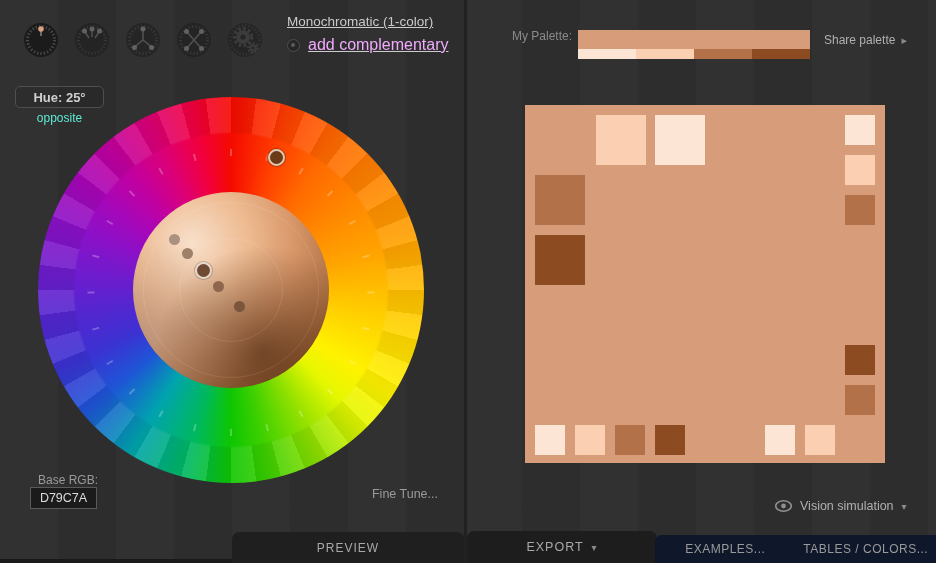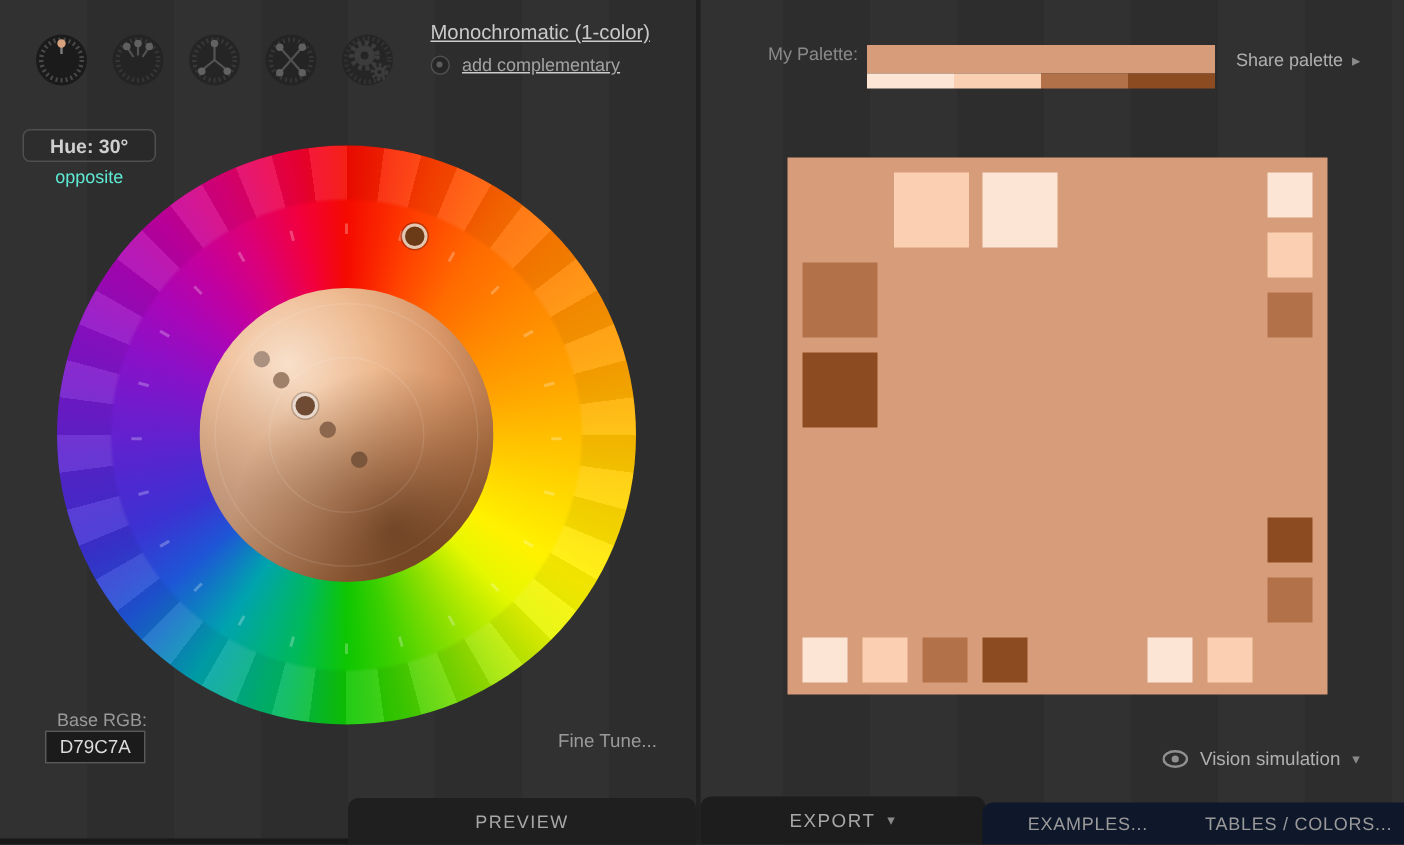--- a/index.html
+++ b/index.html
@@ -18,21 +18,21 @@
   
   #scheme-row { position:absolute; left:23px; top:22px; display:flex; gap:15px; }
   .scheme-icon { width:36px; height:36px; cursor:pointer; }
   .scheme-icon.inactive { opacity:0.55; }
 
   #scheme-info { position:absolute; left:287px; top:14px;text-decoration:underline; }
   #scheme-title { font-size:13.5px; color:#c9c9c9; }
   #complementary-row { margin-top:7px; display:flex; align-items:center; gap:8px; }
   #complementary-radio { width:13px; height:13px; border-radius:50%; border:1.5px solid #4f4f4f; background:#262626; position:relative; cursor:pointer; }
   #complementary-radio::after { content:''; position:absolute; left:3px; top:3px; width:4px; height:4px; border-radius:50%; background:#5c5c5c; }
-  #complementary-label { font-size:12px; color:#a3a3a3; }
+  #complementary-label { font-size:16px; color:#f0abfc; }
 
   
   #hue-box { position:absolute; left:15px; top:86px; width:89px; height:22px; border:1px solid #4f4f4f; border-radius:5px; display:flex; align-items:center; justify-content:center; font-size:13px; font-weight:bold; color:#cfcfcf; cursor:pointer; background:rgba(0,0,0,0.08); }
   #opposite-label { position:absolute; left:15px; top:111px; width:89px; text-align:center; font-size:12px; color:#5eead4; }
 
   
   #wheel { position:absolute; left:38px; top:97px; width:386px; height:386px; border-radius:50%; cursor:pointer;
     background:conic-gradient(from 0deg,
       #f50a00 0deg, #ff4000 18deg, #ff6a00 35deg, #ff8800 55deg, #ffa300 75deg,
       #ffc100 92deg, #ffdc00 108deg, #fff200 122deg, #e6f700 135deg,
@@ -153,21 +153,21 @@
   </div>
 
   <div id="scheme-info">
     <div id="scheme-title">Monochromatic (1-color)</div>
     <div id="complementary-row">
       <div id="complementary-radio"></div>
       <span id="complementary-label">add complementary</span>
     </div>
   </div>
 
-  <div id="hue-box">Hue: 30°</div>
+  <div id="hue-box">Hue: 25°</div>
   <div id="opposite-label">opposite</div>
 
   <div id="wheel">
     <div id="sphere"></div>
     <div class="grid-circle" style="left:141px; top:141px; width:104px; height:104px;"></div>
     <div class="grid-circle" style="left:105px; top:105px; width:176px; height:176px;"></div>
   <div class="wheel-tick" style="transform: rotate(0deg) translateY(-140px);"></div>
       <div class="wheel-tick" style="transform: rotate(15deg) translateY(-140px);"></div>
       <div class="wheel-tick" style="transform: rotate(30deg) translateY(-140px);"></div>
       <div class="wheel-tick" style="transform: rotate(45deg) translateY(-140px);"></div>

